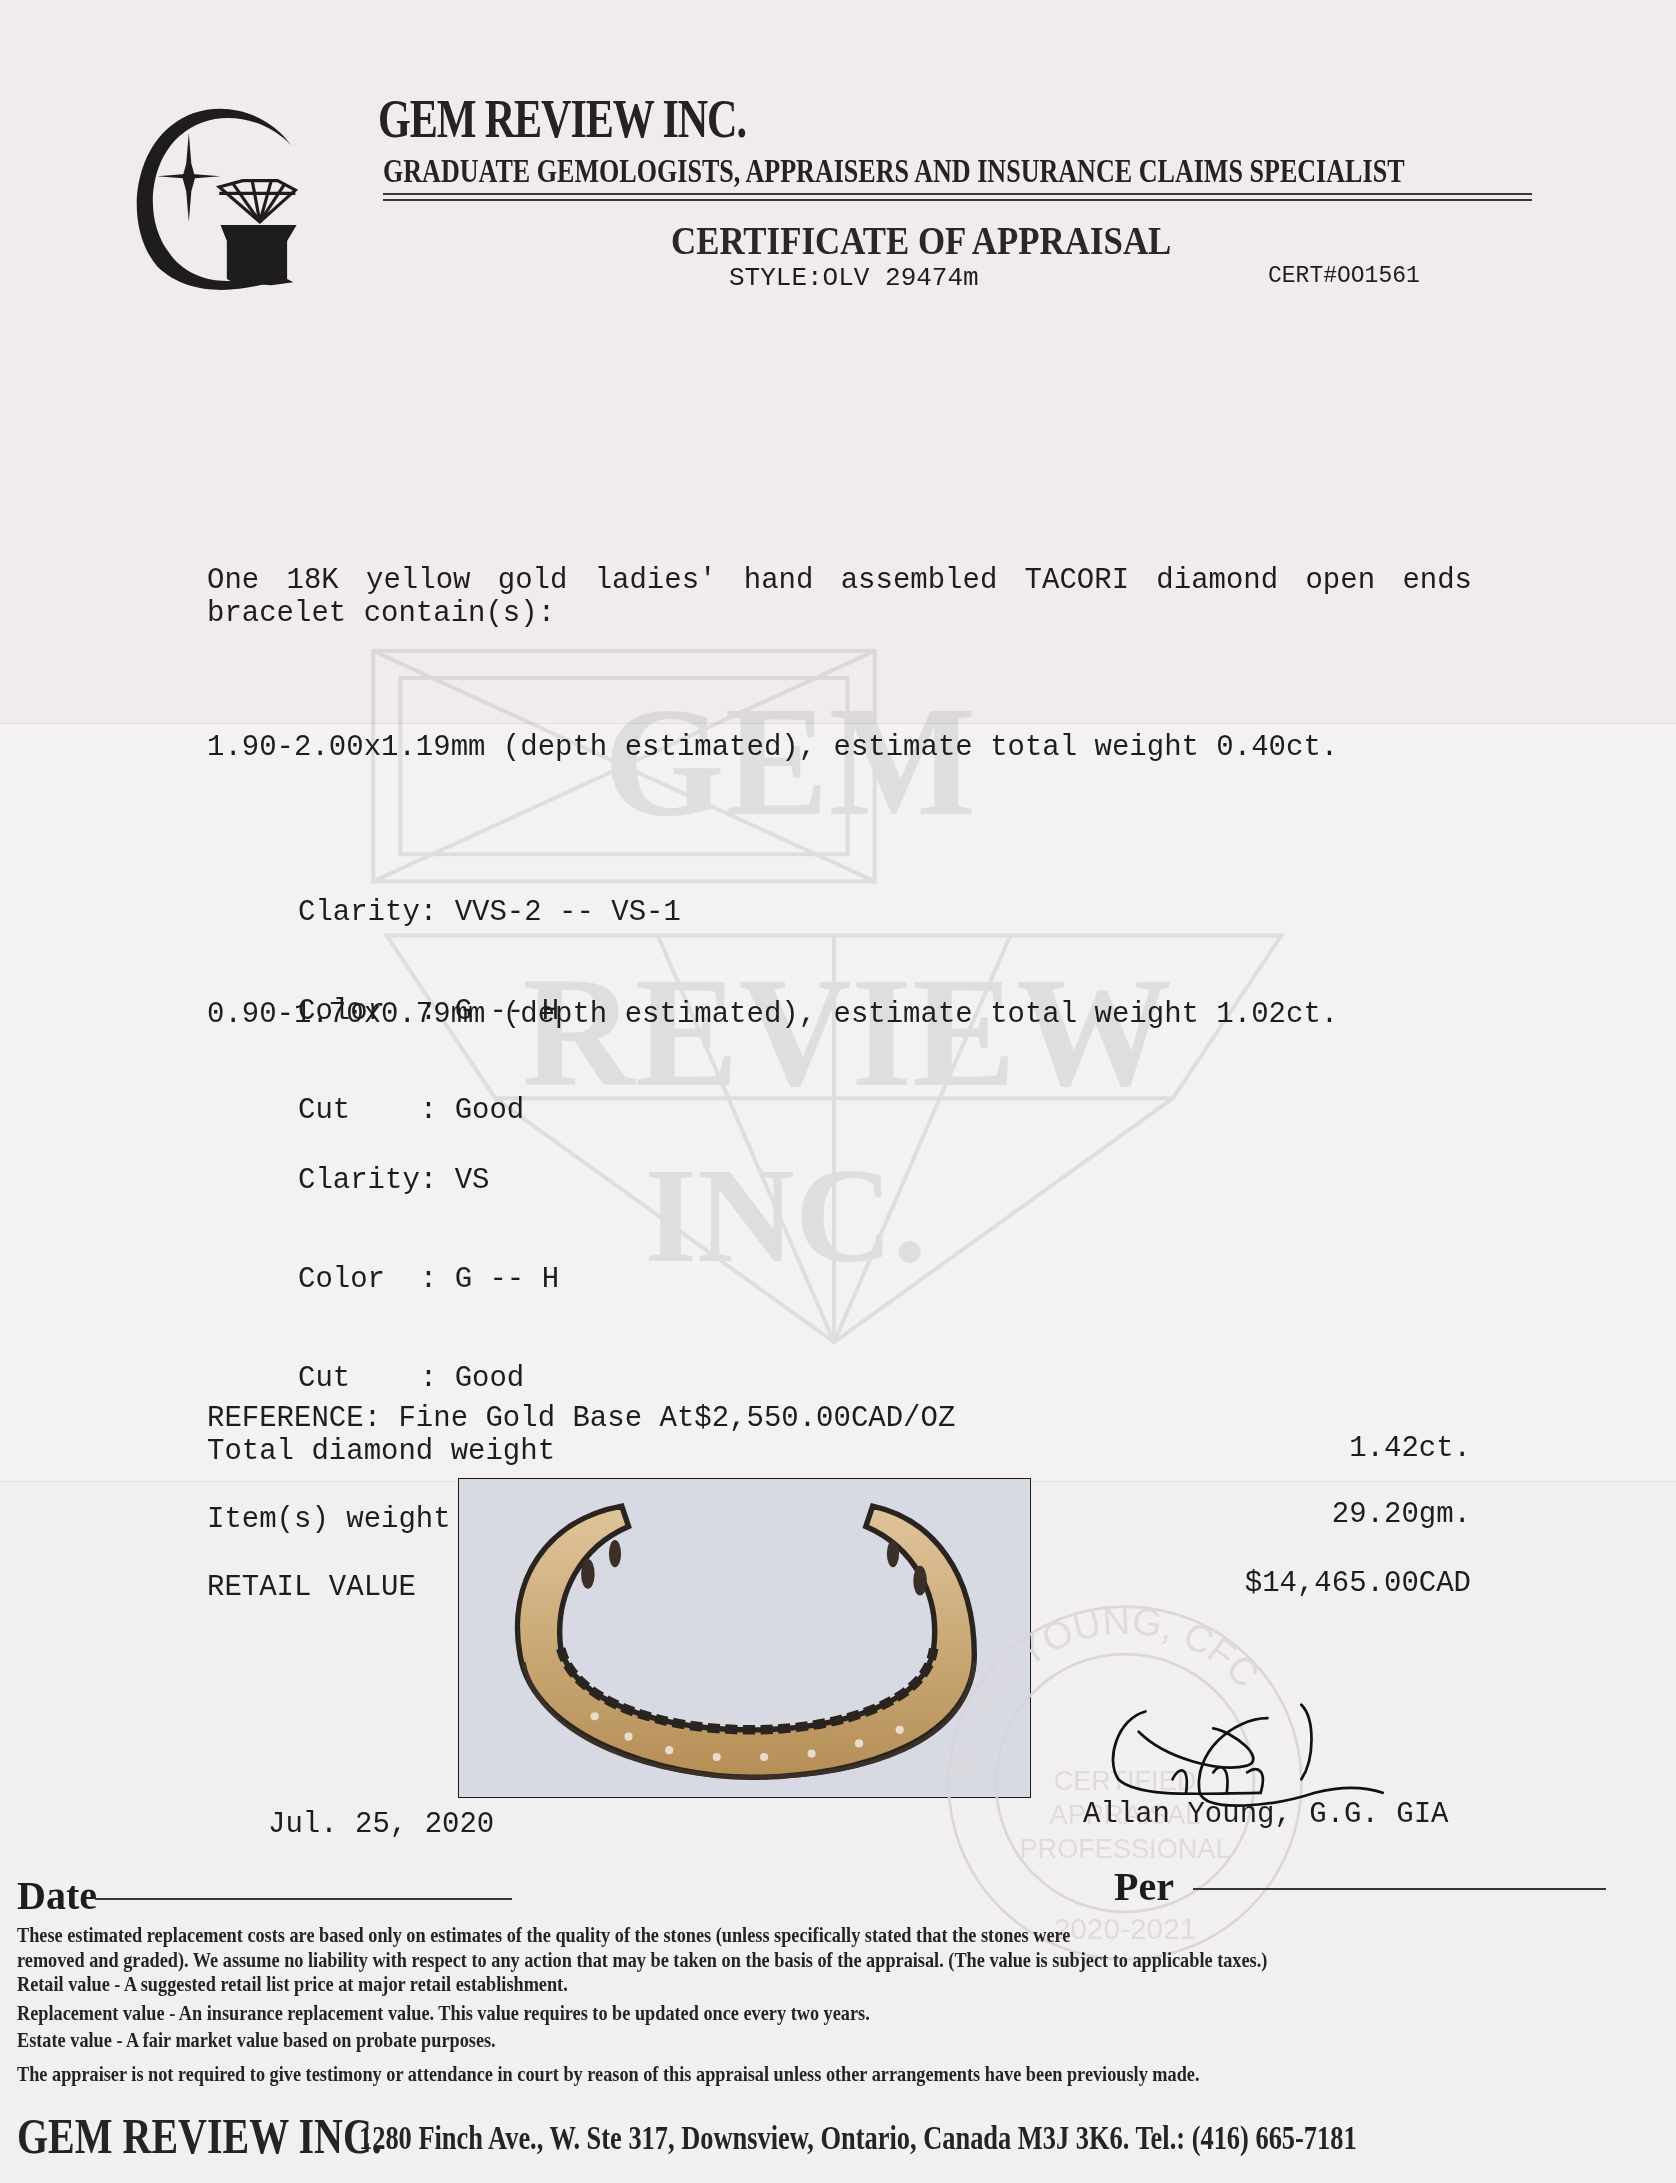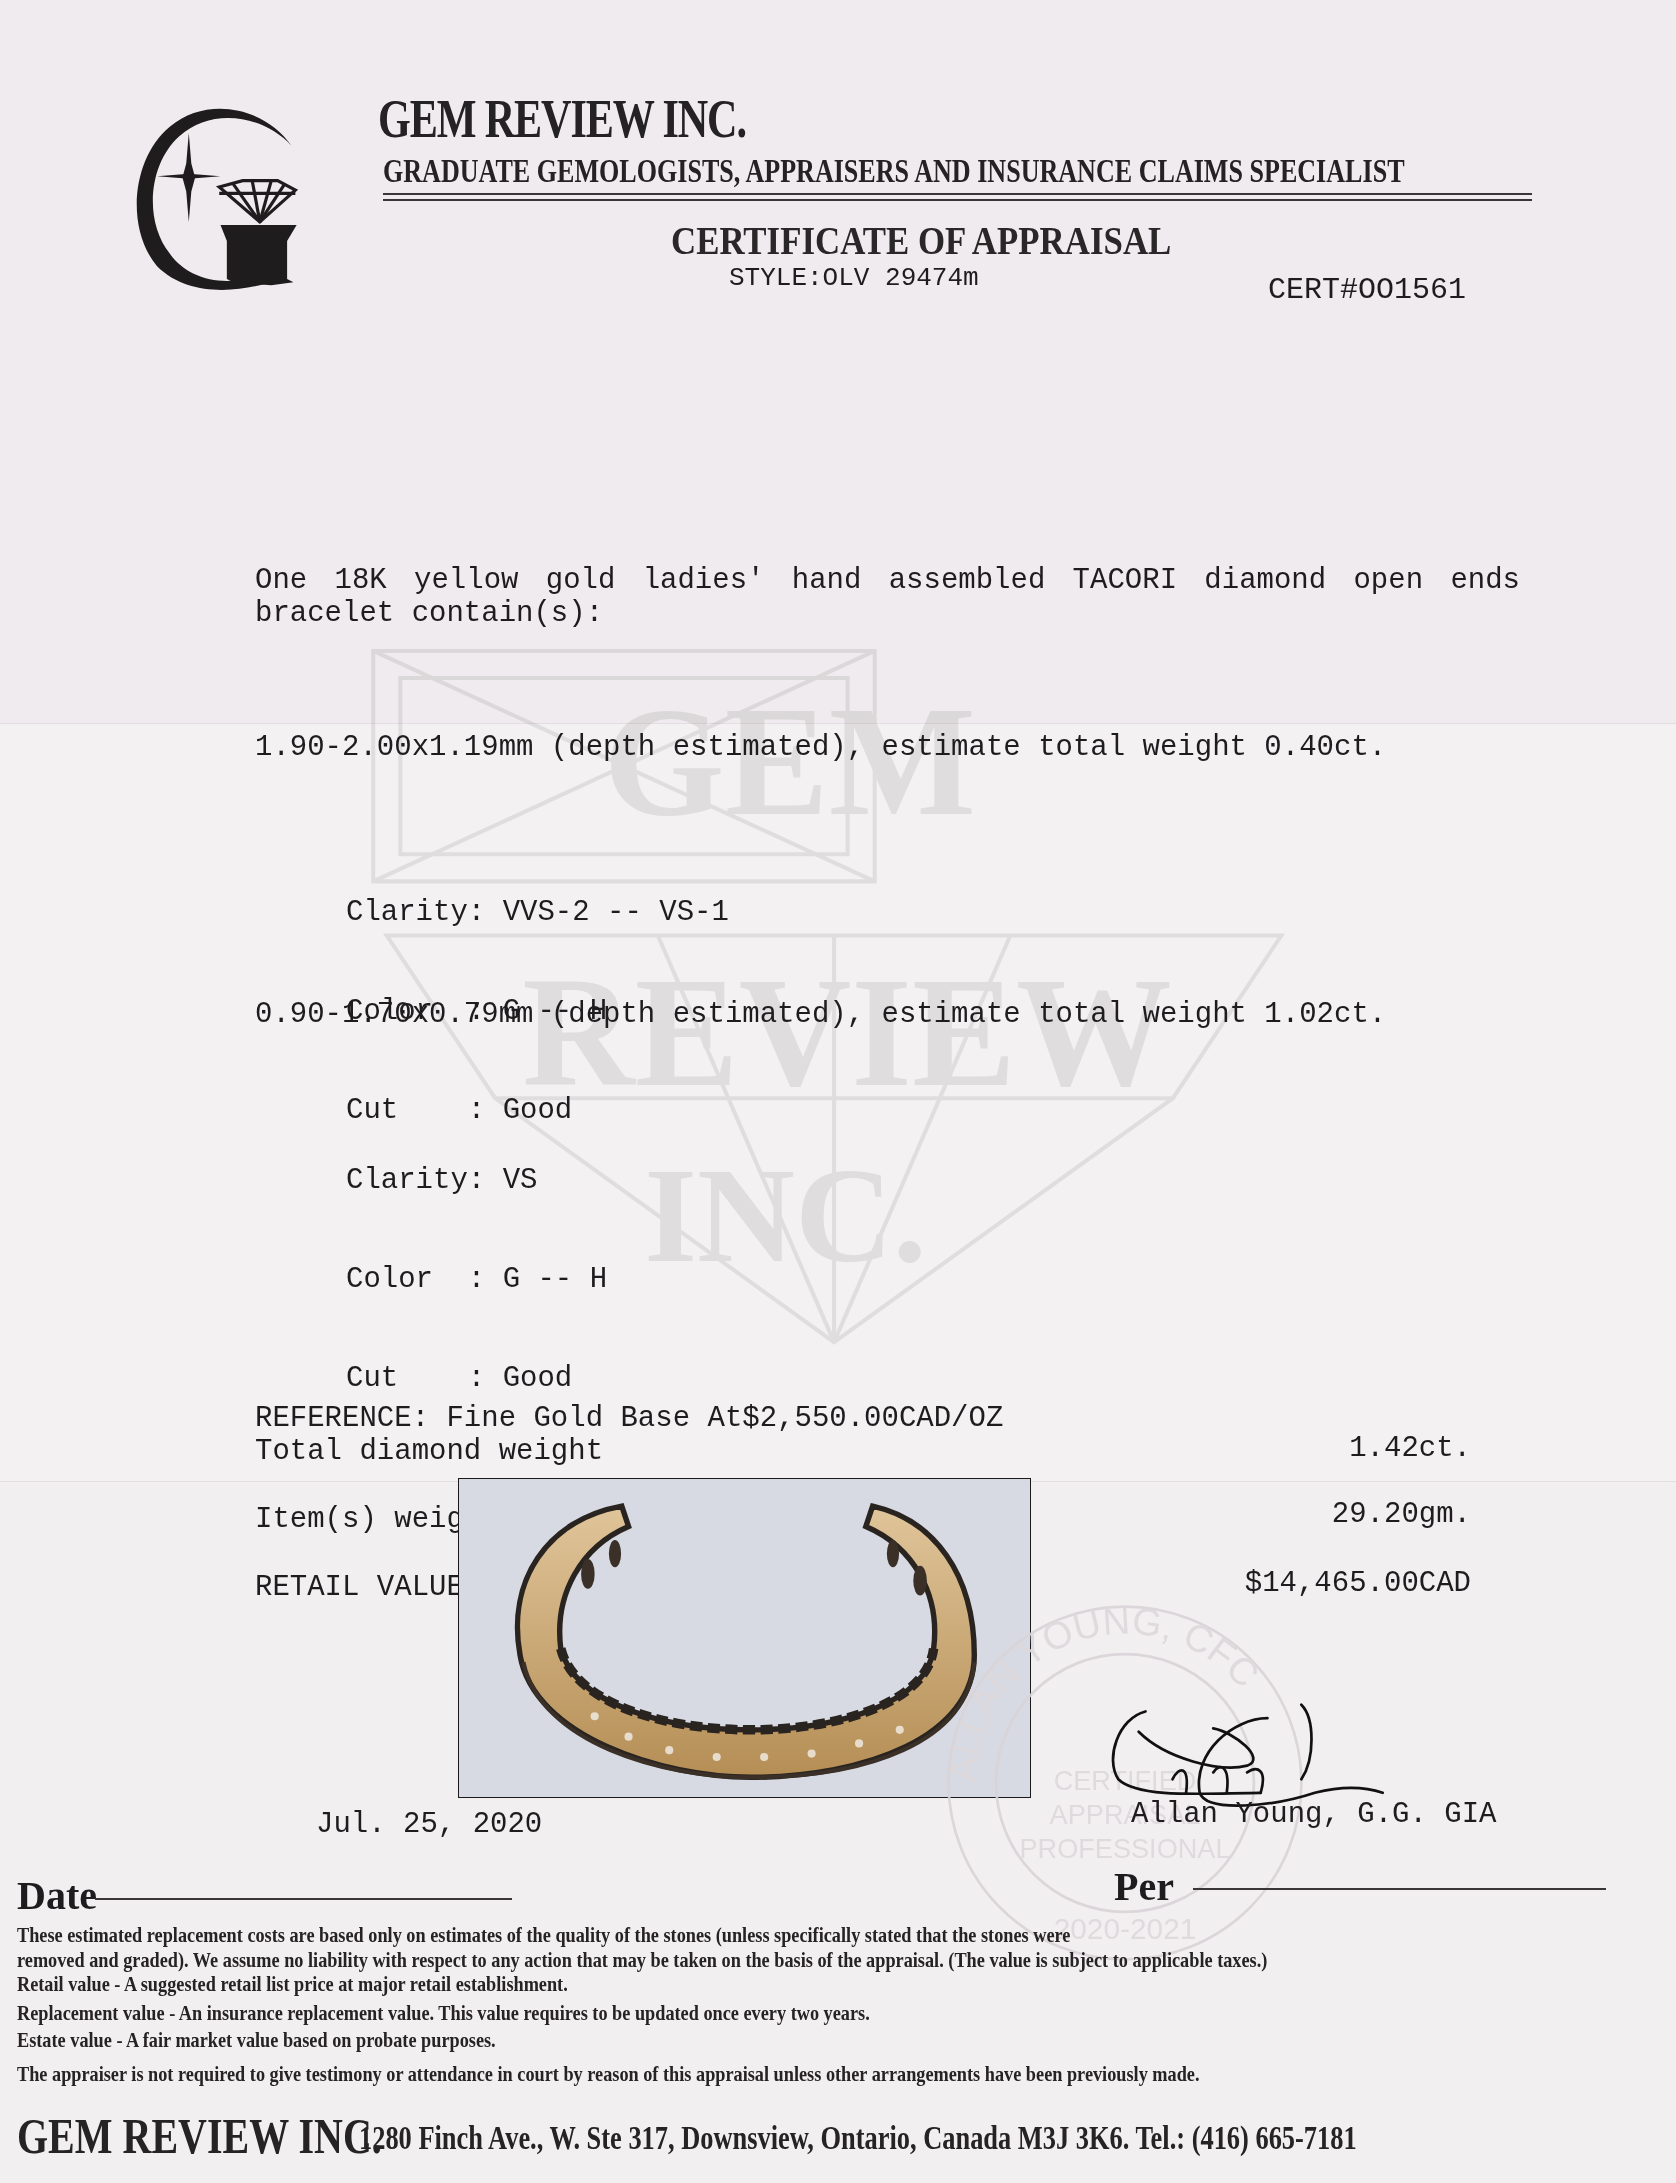--- a/index.html
+++ b/index.html
@@ -18,24 +18,24 @@
 
   .abs { position:absolute; }
 
   
   .logo { left:122px; top:95px; width:197px; height:203px; }
   .company { left:378px; top:88px; font-size:54px; font-weight:bold; letter-spacing:-1.4px; transform:scaleX(0.78); transform-origin:left top; white-space:nowrap; color:#242224; }
   .tagline { left:383px; top:153px; font-size:33px; font-weight:bold; transform:scaleX(0.79); transform-origin:left top; white-space:nowrap; color:#242224; }
   .dbl-rule { left:383px; top:193px; width:1149px; height:8.1px; border-top:2.7px solid #3a3638; border-bottom:2.7px solid #3a3638; box-sizing:border-box; }
   .cert-title { left:671px; top:216px; font-size:41px; font-weight:bold; transform:scaleX(0.85); transform-origin:left top; white-space:nowrap; color:#2a2729; }
   .style-line { left:729px; top:263px; font-size:26px; white-space:nowrap; }
-  .cert-no { left:1268px; top:263px; font-size:30px; white-space:nowrap;margin-top:10px; }
-
-  
-  .txt { font-size:29px; line-height:33px; white-space:nowrap;margin-left:48px; }
+  .cert-no { left:1268px; top:263px; font-size:23px; white-space:nowrap; }
+
+  
+  .txt { font-size:29px; line-height:33px; white-space:nowrap; }
   .justify { width:1265px; text-align:justify; text-align-last:justify; display:block; white-space:normal; }
   .left { left:207px; }
   .indent { left:298px; }
 
   
   .watermark { left:319px; top:610px; width:1003px; height:746px; opacity:0.12; }
 
   
   .photo { left:458px; top:1478px; width:573px; height:320px; border:1.4px solid #1a1a1a; background:#d7dae2; overflow:hidden; box-sizing:border-box; }
 

